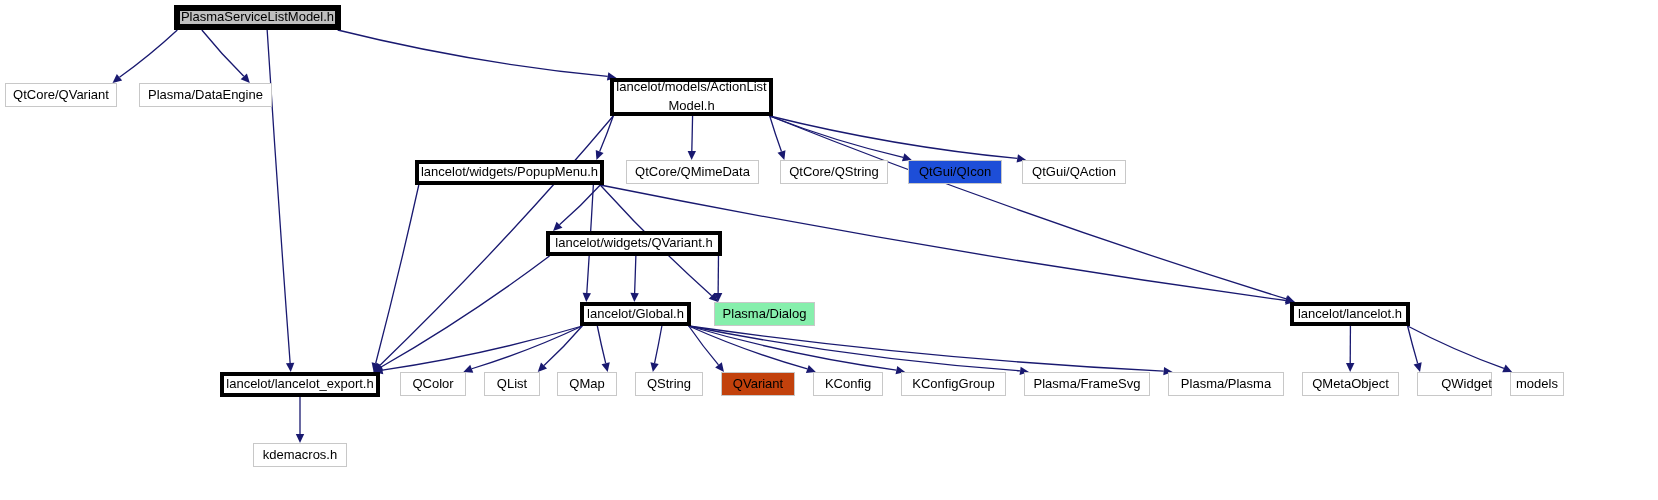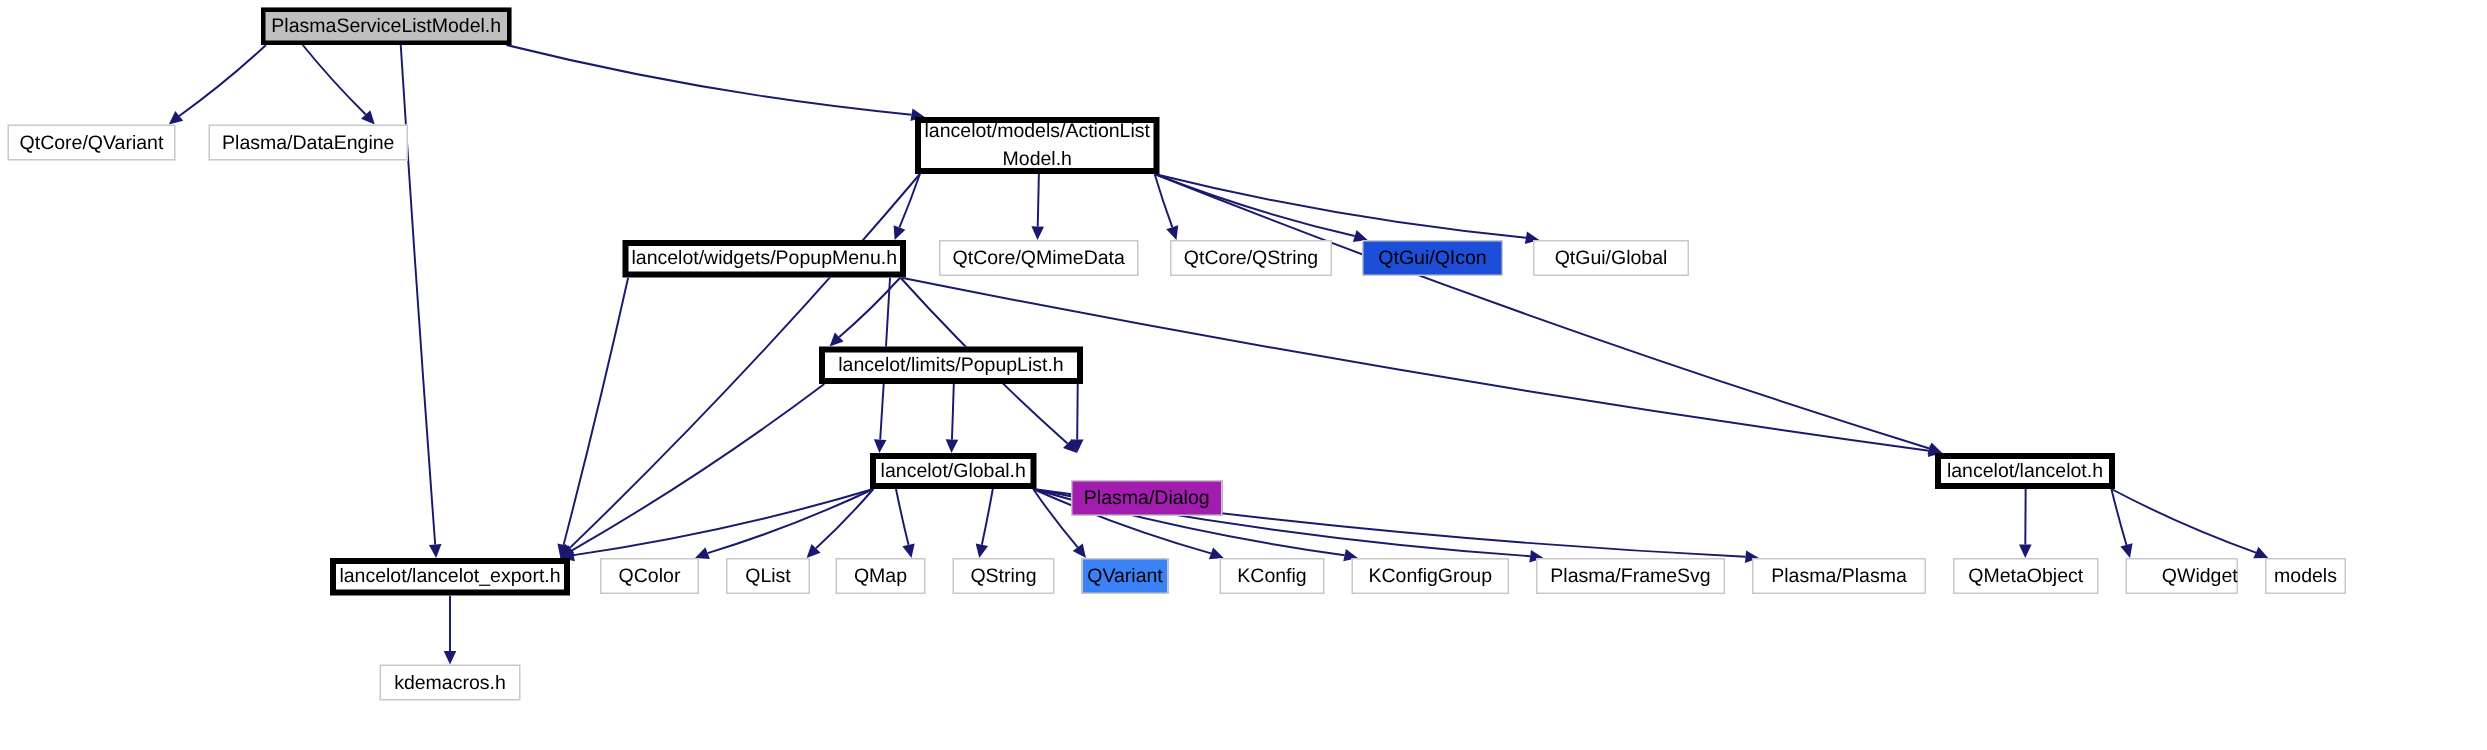--- a/index.html
+++ b/index.html
@@ -34,21 +34,21 @@
     color: #000000;
     background: #ffffff;
     border: 1px solid #c8c8c8;
     white-space: pre-line;
     z-index: 2;
   }
   .node.emph {
     border: 4px solid #c2410c;
   }
   .node.root {
-    border: 3px solid #0369a1;
+    border: 6px solid #0369a1;
     background: #bfbfbf;
   }
 </style>
 </head>
 <body>
 
 <div id="graph-root" style="width: 1658px; height: 500px; background: rgb(255, 255, 255);">
   <svg id="edges" viewBox="0 0 1658 500" xmlns="http://www.w3.org/2000/svg">
       <path d="M 177.34 30 Q 149.89081386275726 55.45805882628846 119.48743520050178 77.30308445500472" fill="none" stroke="#191970" stroke-width="1.3"></path>
       <polygon points="112.52000000000001,83 116.82887461283731,74.05161469477056 122.14599578816625,80.55455421523888" fill="#191970"></polygon>
@@ -120,31 +120,31 @@
   <div id="nodes-layer">
       <div class="node root" style="left: 174px; top: 5px; width: 167px; height: 25px; background: rgb(191, 191, 191); border-color: rgb(0, 0, 0);">PlasmaServiceListModel.h</div>
       <div class="node" style="left: 5px; top: 83px; width: 112px; height: 24px; background: rgb(255, 255, 255); border-color: rgb(200, 200, 200);">QtCore/QVariant</div>
       <div class="node" style="left: 139px; top: 83px; width: 133px; height: 24px; background: rgb(255, 255, 255); border-color: rgb(200, 200, 200);">Plasma/DataEngine</div>
       <div class="node emph" style="left: 610px; top: 78px; width: 163px; height: 38px; background: rgb(255, 255, 255); border-color: rgb(0, 0, 0);">lancelot/models/ActionList
 Model.h</div>
       <div class="node emph" style="left: 415px; top: 160px; width: 189px; height: 25px; background: rgb(255, 255, 255); border-color: rgb(0, 0, 0);">lancelot/widgets/PopupMenu.h</div>
       <div class="node" style="left: 626px; top: 160px; width: 133px; height: 24px; background: rgb(255, 255, 255); border-color: rgb(200, 200, 200);">QtCore/QMimeData</div>
       <div class="node" style="left: 780px; top: 160px; width: 108px; height: 24px; background: rgb(255, 255, 255); border-color: rgb(200, 200, 200);">QtCore/QString</div>
       <div class="node" style="left: 908px; top: 160px; width: 94px; height: 24px; background: #1d4ed8; border-color: rgb(200, 200, 200);">QtGui/QIcon</div>
-      <div class="node" style="left: 1022px; top: 160px; width: 104px; height: 24px; background: rgb(255, 255, 255); border-color: rgb(200, 200, 200);">QtGui/Global</div>
-      <div class="node emph" style="left: 546px; top: 231px; width: 176px; height: 25px; background: rgb(255, 255, 255); border-color: rgb(0, 0, 0);">lancelot/limits/PopupList.h</div>
+      <div class="node" style="left: 1022px; top: 160px; width: 104px; height: 24px; background: rgb(255, 255, 255); border-color: rgb(200, 200, 200);">QtGui/QAction</div>
+      <div class="node emph" style="left: 546px; top: 231px; width: 176px; height: 25px; background: rgb(255, 255, 255); border-color: rgb(0, 0, 0);">lancelot/widgets/QVariant.h</div>
       <div class="node emph" style="left: 580px; top: 302px; width: 111px; height: 24px; background: rgb(255, 255, 255); border-color: rgb(0, 0, 0);">lancelot/Global.h</div>
-      <div class="node" style="left: 714px; top: 302px; width: 101px; height: 24px; background: #a21caf; border-color: rgb(200, 200, 200); margin-top: 18px;">Plasma/Dialog</div>
+      <div class="node" style="left: 714px; top: 302px; width: 101px; height: 24px; background: #86efac; border-color: rgb(200, 200, 200);">Plasma/Dialog</div>
       <div class="node emph" style="left: 1290px; top: 302px; width: 120px; height: 24px; background: rgb(255, 255, 255); border-color: rgb(0, 0, 0);">lancelot/lancelot.h</div>
       <div class="node emph" style="left: 220px; top: 372px; width: 160px; height: 25px; background: rgb(255, 255, 255); border-color: rgb(0, 0, 0);">lancelot/lancelot_export.h</div>
       <div class="node" style="left: 400px; top: 372px; width: 66px; height: 24px; background: rgb(255, 255, 255); border-color: rgb(200, 200, 200);">QColor</div>
       <div class="node" style="left: 484px; top: 372px; width: 56px; height: 24px; background: rgb(255, 255, 255); border-color: rgb(200, 200, 200);">QList</div>
       <div class="node" style="left: 557px; top: 372px; width: 60px; height: 24px; background: rgb(255, 255, 255); border-color: rgb(200, 200, 200);">QMap</div>
       <div class="node" style="left: 635px; top: 372px; width: 68px; height: 24px; background: rgb(255, 255, 255); border-color: rgb(200, 200, 200);">QString</div>
-      <div class="node" style="left: 721px; top: 372px; width: 58px; height: 24px; background: #3b82f6; border-color: rgb(200, 200, 200);">QVariant</div>
+      <div class="node" style="left: 721px; top: 372px; width: 74px; height: 24px; background: #c2410c; border-color: rgb(200, 200, 200);">QVariant</div>
       <div class="node" style="left: 813px; top: 372px; width: 70px; height: 24px; background: rgb(255, 255, 255); border-color: rgb(200, 200, 200);">KConfig</div>
       <div class="node" style="left: 901px; top: 372px; width: 105px; height: 24px; background: rgb(255, 255, 255); border-color: rgb(200, 200, 200);">KConfigGroup</div>
       <div class="node" style="left: 1024px; top: 372px; width: 126px; height: 24px; background: rgb(255, 255, 255); border-color: rgb(200, 200, 200);">Plasma/FrameSvg</div>
       <div class="node" style="left: 1168px; top: 372px; width: 116px; height: 24px; background: rgb(255, 255, 255); border-color: rgb(200, 200, 200);">Plasma/Plasma</div>
       <div class="node" style="left: 1302px; top: 372px; width: 97px; height: 24px; background: rgb(255, 255, 255); border-color: rgb(200, 200, 200);">QMetaObject</div>
       <div class="node" style="left: 1417px; top: 372px; width: 75px; height: 24px; background: rgb(255, 255, 255); border-color: rgb(200, 200, 200); padding-left: 24px;">QWidget</div>
       <div class="node" style="left: 1510px; top: 372px; width: 54px; height: 24px; background: rgb(255, 255, 255); border-color: rgb(200, 200, 200);">models</div>
       <div class="node" style="left: 253px; top: 443px; width: 94px; height: 24px; background: rgb(255, 255, 255); border-color: rgb(200, 200, 200);">kdemacros.h</div>
     </div>
 </div>

